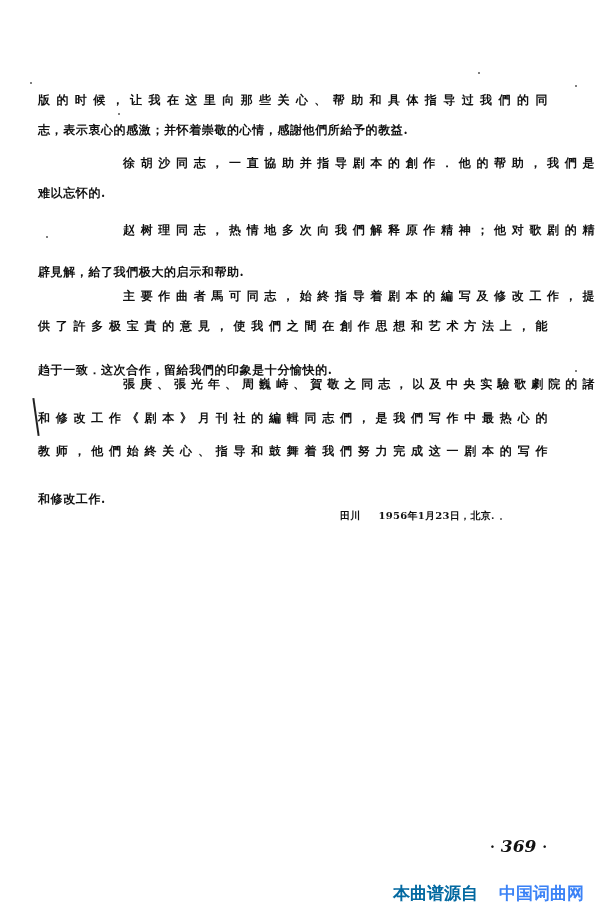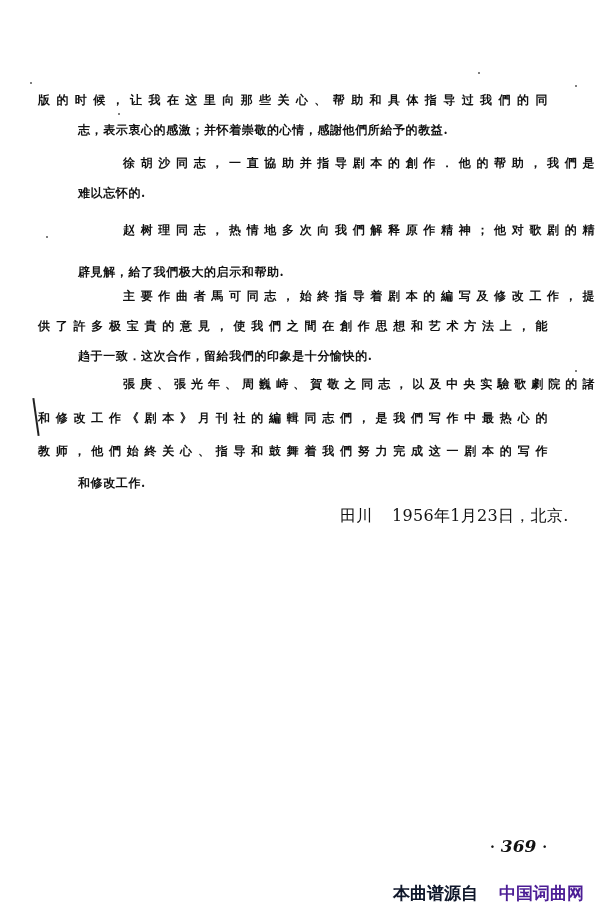--- a/index.html
+++ b/index.html
@@ -27,27 +27,27 @@
       font-size: 12px;
       line-height: 22px;
       height: 22px;
       white-space: nowrap;
       font-weight: bold;
       letter-spacing: 0.6px;
       text-align: justify;
       text-align-last: justify;
     }
     .line.indent { left: 76px; width: 472px; margin-left: 47px; }
-    .line.short { text-align-last: left; margin-left: 40px; }
+    .line.short { text-align-last: left; }
     .signature {
       position: absolute;
       left: 316px;
       top: 506px;
-      font-size: 16px;
-      font-weight: normal;
+      font-size: 10px;
+      font-weight: bold;
       line-height: 20px;
       white-space: nowrap;
       letter-spacing: 0.3px;
       padding-left: 24px;
     }
     .signature .author { margin-right: 14px; }
     .page-number {
       position: absolute;
       left: 490px;
       top: 836px;
@@ -75,45 +75,45 @@
     .watermark {
       position: absolute;
       top: 880px;
       height: 26px;
       font-family: "DejaVu Sans", "Liberation Sans", sans-serif;
       font-weight: bold;
       font-size: 17px;
       line-height: 26px;
       white-space: nowrap;
     }
-    .watermark-source { left: 393px; color: #0f172a; }
-    .watermark-site { left: 499px; color: #4c1d95; }
+    .watermark-source { left: 393px; color: #0369a1; }
+    .watermark-site { left: 499px; color: #3b82f6; }
   </style>
 </head>
 <body>
 
 <div class="page">
 
   <div class="line" style="top:89px">版的时候，让我在这里向那些关心、帮助和具体指导过我們的同</div>
   <div class="line short" style="top:119px">志，表示衷心的感激；并怀着崇敬的心情，感謝他們所給予的教益.</div>
 
   <div class="line indent" style="top:152px">徐胡沙同志，一直協助并指导剧本的創作．他的帮助，我們是</div>
   <div class="line short" style="top:182px">难以忘怀的.</div>
 
   <div class="line indent" style="top:219px">赵树理同志，热情地多次向我們解释原作精神；他对歌剧的精</div>
   <div class="line short" style="top:261px">辟見解，給了我們极大的启示和帮助.</div>
 
   <div class="line indent" style="top:285px">主要作曲者馬可同志，始終指导着剧本的編写及修改工作，提</div>
   <div class="line" style="top:315px">供了許多极宝貴的意見，使我們之間在創作思想和艺术方法上，能</div>
-  <div class="line short" style="top:345px">趋于一致．这次合作，留給我們的印象是十分愉快的.</div>
+  <div class="line short" style="top:359px">趋于一致．这次合作，留給我們的印象是十分愉快的.</div>
 
   <div class="line indent" style="top:373px">張庚、張光年、周巍峙、賀敬之同志，以及中央实驗歌劇院的諸</div>
   <div class="line" style="top:407px">和修改工作《剧本》月刊社的編輯同志們，是我們写作中最热心的</div>
   <div class="line" style="top:440px">教师，他們始終关心、指导和鼓舞着我們努力完成这一剧本的写作</div>
-  <div class="line short" style="top:472px">和修改工作.</div>
+  <div class="line short" style="top:488px">和修改工作.</div>
 
   <div class="signature">
     <span class="author">田川</span>
     <span>1956年1月23日，北京.</span>
   </div>
 
   <div class="page-number">
     <span class="dot">·</span>
     <span>369</span>
     <span class="dot">·</span>

